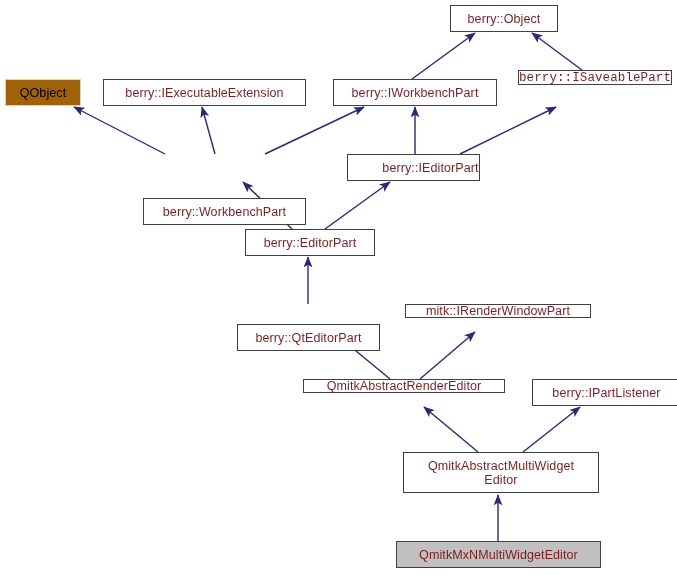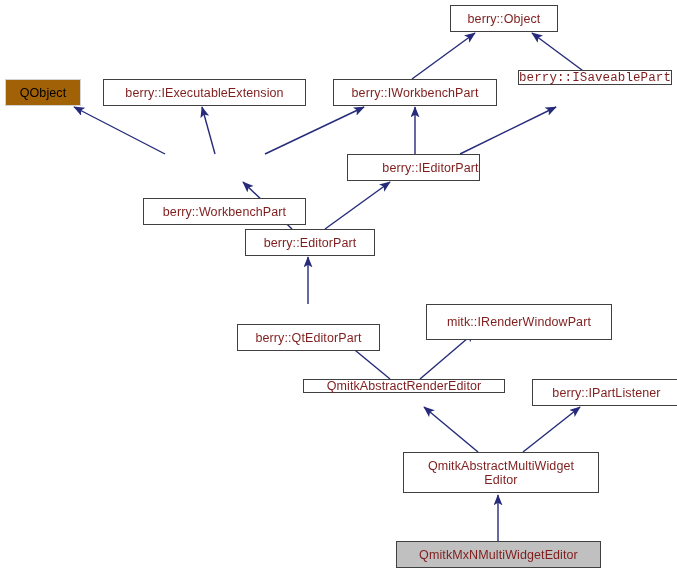--- a/index.html
+++ b/index.html
@@ -85,20 +85,20 @@
   <div id="node-layer">
       <div class="class-node" style="left: 450px; top: 5px; width: 108px; height: 27px;"><span class="node-label">berry::Object</span></div>
       <div class="class-node external" style="left: 5px; top: 79px; width: 76px; height: 27px;"><span class="node-label">QObject</span></div>
       <div class="class-node" style="left: 103px; top: 79px; width: 203px; height: 27px;"><span class="node-label">berry::IExecutableExtension</span></div>
       <div class="class-node" style="left: 333px; top: 79px; width: 164px; height: 27px;"><span class="node-label">berry::IWorkbenchPart</span></div>
       <div class="class-node" style="left: 518px; top: 70px; width: 154px; height: 15px; font-family: Liberation Mono, monospace;"><span class="node-label">berry::ISaveablePart</span></div>
       <div class="class-node" style="left: 143px; top: 154px; width: 163px; height: 27px; margin-top: 44px;"><span class="node-label">berry::WorkbenchPart</span></div>
       <div class="class-node" style="left: 347px; top: 154px; width: 133px; height: 27px; padding-left: 34px;"><span class="node-label">berry::IEditorPart</span></div>
       <div class="class-node" style="left: 245px; top: 229px; width: 130px; height: 27px;"><span class="node-label">berry::EditorPart</span></div>
       <div class="class-node" style="left: 237px; top: 304px; width: 143px; height: 27px; margin-top: 20px;"><span class="node-label">berry::QtEditorPart</span></div>
-      <div class="class-node" style="left: 426px; top: 304px; width: 186px; height: 36px;"><span class="node-label">mitk::IRenderWindowPart</span></div>
+      <div class="class-node" style="left: 405px; top: 304px; width: 186px; height: 14px;"><span class="node-label">mitk::IRenderWindowPart</span></div>
       <div class="class-node" style="left: 303px; top: 379px; width: 202px; height: 14px;"><span class="node-label">QmitkAbstractRenderEditor</span></div>
       <div class="class-node" style="left: 523px; top: 379px; width: 149px; height: 27px; margin-left: 9px;"><span class="node-label">berry::IPartListener</span></div>
       <div class="class-node" style="left: 403px; top: 452px; width: 196px; height: 41px;"><span class="node-label">QmitkAbstractMultiWidget
 Editor</span></div>
       <div class="class-node highlight" style="left: 396px; top: 541px; width: 205px; height: 27px;"><span class="node-label">QmitkMxNMultiWidgetEditor</span></div>
     </div>
 </div>
 
 </body></html>

